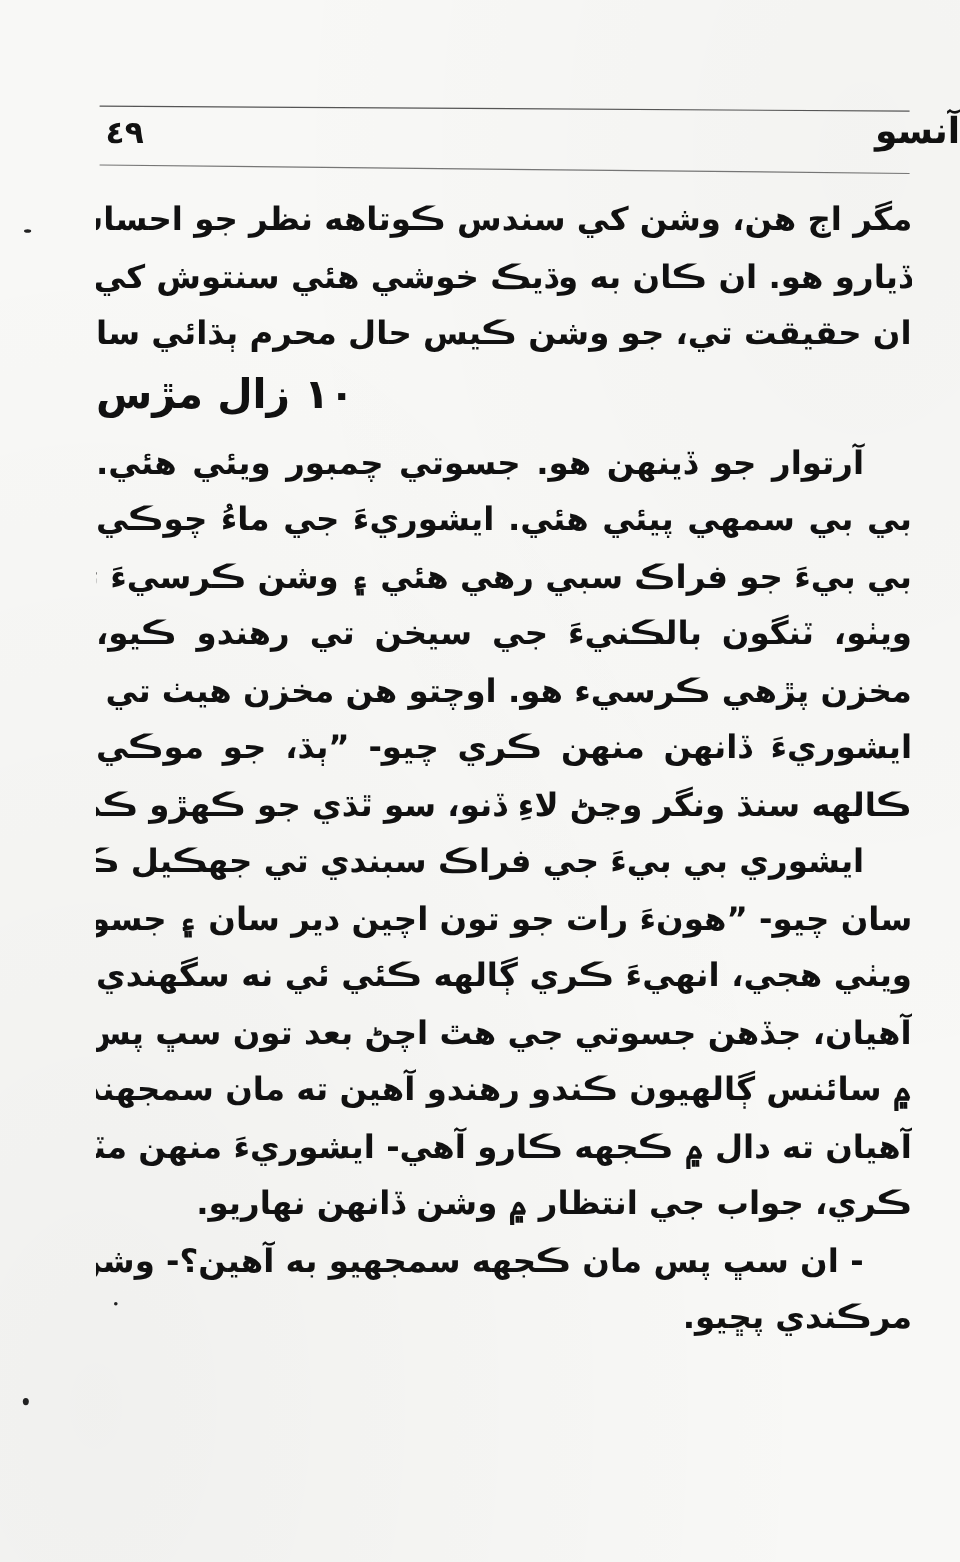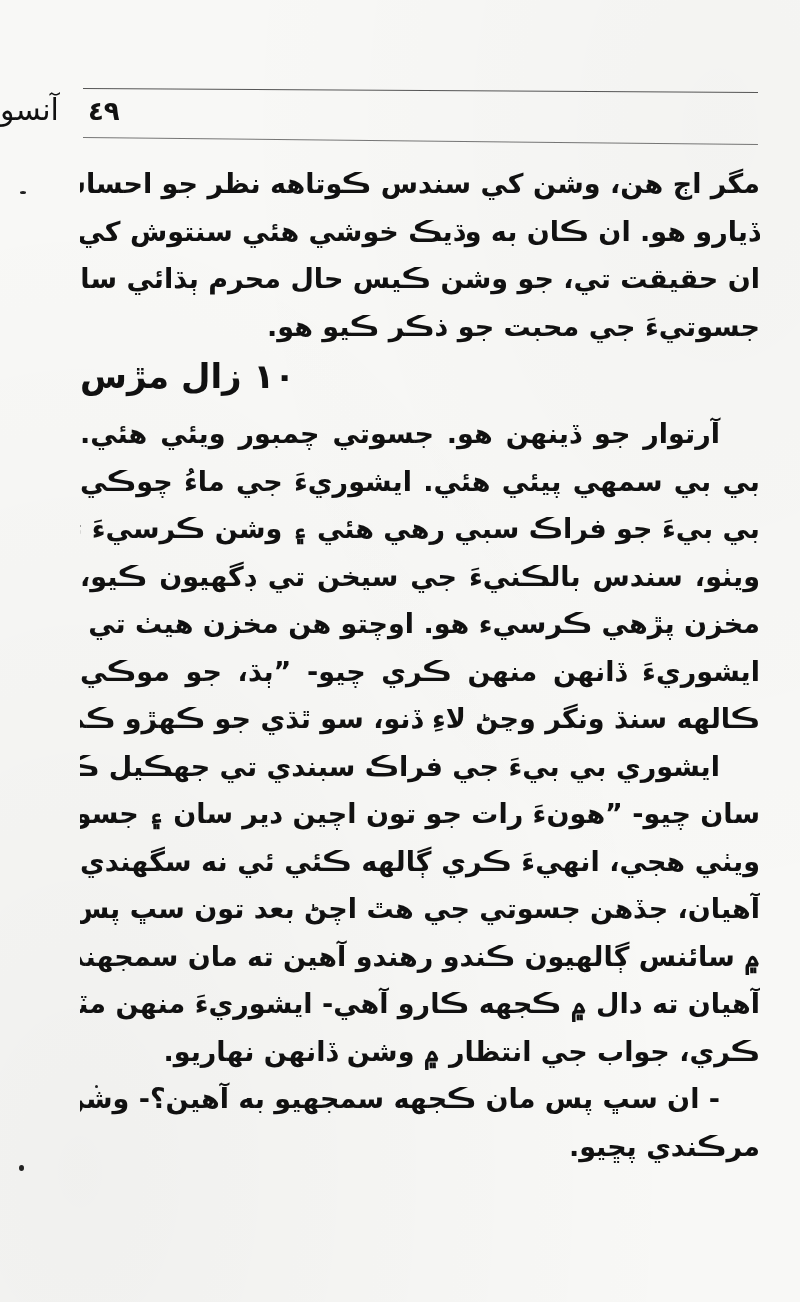--- a/index.html
+++ b/index.html
@@ -36,23 +36,23 @@
       position: absolute;
       left: 88px; top: 96px;
       font-size: 26px;
       font-weight: bold;
       direction: rtl;
     }
     .running-head {
       position: absolute;
       left: 0; width: 800px;
       top: 92px;
-      text-align: left;
+      text-align: right;
       font-size: 30px;
-      font-weight: normal;
+      font-weight: bold;
       direction: rtl;
     }
     .body-text {
       position: absolute;
       left: 80px;
       width: 680px;
       top: 160px;
       direction: rtl;
       font-size: 27px;
       font-weight: bold;
@@ -92,30 +92,29 @@
 
   <div class="page-number">٤٩</div>
   <div class="running-head">آنسو</div>
 
   <div class="body-text">
 
     <div>
       <span class="line">مگر اڄ هن، وشن کي سندس ڪوتاهه نظر جو احساس</span>
       <span class="line">ڏيارو هو. ان ڪان به وڌيڪ خوشي هئي سنتوش کي</span>
       <span class="line">ان حقيقت تي، جو وشن ڪيس حال محرم ٻڌائي سائنس</span>
-      <span class="line last">جسوتيءَ جي محبت جو ذڪر ڪيو هو.</span>
     </div>
 
     <span class="section-heading">١٠ زال مڙس</span>
 
     <div>
       <span class="line indent">آرتوار جو ڏينهن هو. جسوتي چمبور ويئي هئي.</span>
       <span class="line">بي بي سمهي پيئي هئي. ايشوريءَ جي ماءُ چوڪي</span>
       <span class="line">بي بيءَ جو فراڪ سبي رهي هئي ۽ وشن ڪرسيءَ تي</span>
-      <span class="line">ويٺو، سندس بالڪنيءَ جي سيخن تي ڊگهيون ڪيو،</span>
+      <span class="line">ويٺو، ٽنگون بالڪنيءَ جي سيخن تي رهندو ڪيو،</span>
       <span class="line">مخزن پڙهي ڪرسيء هو. اوچتو هن مخزن هيٺ تي رکي</span>
       <span class="line">ايشوريءَ ڏانهن منهن ڪري چيو- ”ٻڌ، جو موڪي</span>
       <span class="line">ڪالهه سنڌ ونگر وڃڻ لاءِ ڏنو، سو ٿڌي جو ڪهڙو ڪم هو؟“</span>
     </div>
 
     <div>
       <span class="line indent">ايشوري بي بيءَ جي فراڪ سبندي تي جهڪيل ڪنڌ</span>
       <span class="line">سان چيو- ”هونءَ رات جو تون اچين دير سان ۽ جسوتي</span>
       <span class="line">ويٺي هجي، انهيءَ ڪري ڳالهه ڪئي ئي نه سگهندي</span>
       <span class="line">آهيان، جڏهن جسوتي جي هٿ اچڻ بعد تون سڀ پس</span>

